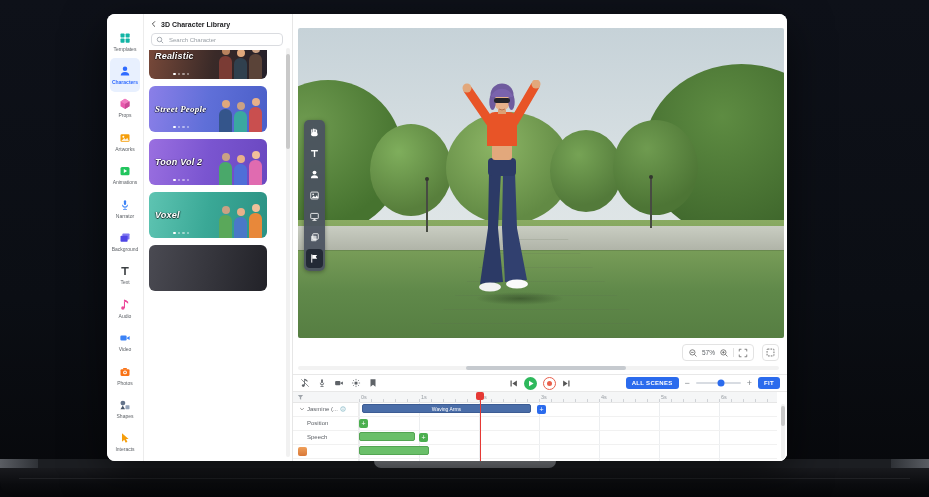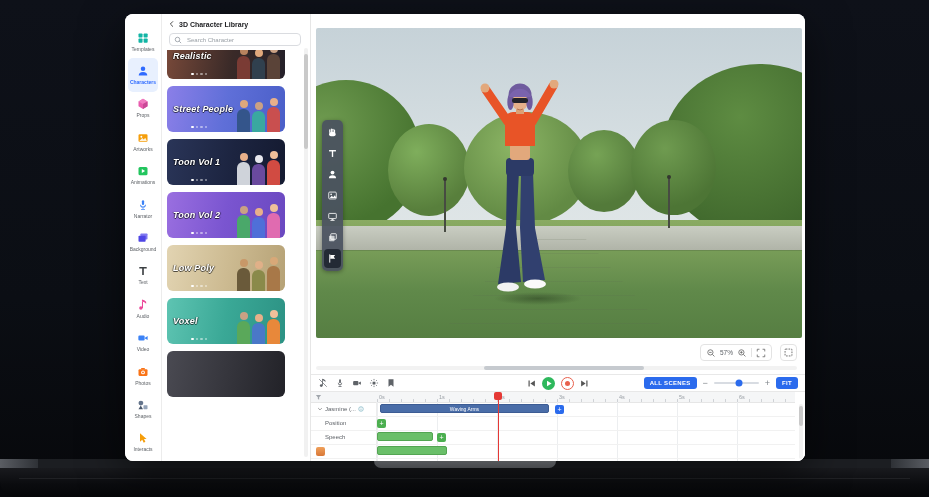--- a/index.html
+++ b/index.html
@@ -10,21 +10,21 @@
   
   .deck{position:absolute;left:0;right:0;bottom:0;height:38px;}
   .hinge{position:absolute;left:0;right:0;top:0;height:9px;background:#1c1e22;}
   .hinge-cap-l{position:absolute;left:0;top:0;width:38px;height:9px;background:linear-gradient(90deg,#5a5d63,#2e3136);}
   .hinge-cap-r{position:absolute;right:0;top:0;width:38px;height:9px;background:linear-gradient(270deg,#5a5d63,#2e3136);}
   .hinge-notch{position:absolute;left:50%;transform:translateX(-50%);top:0;width:182px;height:9px;border-radius:0 0 7px 7px;background:linear-gradient(#9a9da3,#6e7177);}
   .deck-body{position:absolute;left:0;right:0;top:9px;bottom:0;border-radius:0 0 16px 16px;background:linear-gradient(#191a1e,#0b0c0f 55%,#050608);}
   .deck-sheen{position:absolute;left:2%;right:2%;top:10px;height:1px;background:rgba(255,255,255,.07);}
 
   
-  .app{position:absolute;left:125px;top:14px;width:680px;height:447px;background:#fff;border-radius:8px;overflow:hidden;box-shadow:0 14px 44px rgba(0,0,0,.55);}
+  .app{position:absolute;left:107px;top:14px;width:680px;height:447px;background:#fff;border-radius:8px;overflow:hidden;box-shadow:0 14px 44px rgba(0,0,0,.55);}
 
   
   .sidebar{position:absolute;left:0;top:0;bottom:0;width:37px;background:#fff;border-right:1px solid #ececec;box-sizing:border-box;padding-top:11px;display:flex;flex-direction:column;}
   .side-item{height:33.4px;margin:0 3px;border-radius:5px;display:flex;flex-direction:column;align-items:center;justify-content:center;gap:2px;cursor:pointer;flex:none;}
   .side-item.active{background:#e8f0fe;}
   .sic{width:12px;height:12px;display:block;}
   .slbl{font-size:5px;color:#5f6368;white-space:nowrap;}
   .side-item.active .slbl{color:#2f6bff;font-weight:bold;}
 
   
@@ -38,21 +38,21 @@
   .cards-in{display:flex;flex-direction:column;gap:7px;margin-top:-17px;}
   .card{position:relative;height:46px;border-radius:6px;overflow:hidden;flex:none;cursor:pointer;}
   .card-title{position:absolute;left:6px;top:50%;transform:translateY(-50%);font-size:9px;font-weight:800;font-style:italic;letter-spacing:.2px;color:#fff;white-space:nowrap;z-index:2;
     text-shadow:0 1px 0 rgba(0,0,0,.6),1px 0 1px rgba(0,0,0,.45),-1px 0 1px rgba(0,0,0,.45);}
   .dots{position:absolute;left:24px;bottom:4px;display:flex;gap:2px;z-index:2;}
   .dots i{width:2.5px;height:2.5px;border-radius:50%;background:rgba(255,255,255,.5);}
   .dots i:first-child{background:#fff;}
   .fig{position:absolute;bottom:-5px;width:13px;border-radius:6px 6px 0 0;background:var(--c);}
   .fig::before{content:"";position:absolute;top:-9px;left:2.5px;width:8px;height:8px;border-radius:50%;background:var(--h);}
   .c-realistic{background:linear-gradient(100deg,#7a4a3a,#3a2a28 55%,#242029);}
-  .c-street{background:linear-gradient(100deg,#8b7fe8,#5f6fd8 50%,#4a5fc8);}
+  .c-street{background:linear-gradient(100deg,#8b7fe8,#5f6fd8 50%,#4a5fc8);font-family:Liberation Serif, serif;}
   .c-toon1{background:linear-gradient(100deg,#2a3558,#1c2440 55%,#141a30);}
   .c-toon2{background:linear-gradient(100deg,#9a6fe0,#7a55d0 50%,#6a48c0);}
   .c-manga1{background:linear-gradient(100deg,#5a4068,#433052 55%,#332442);}
   .c-manga2{background:linear-gradient(100deg,#eeeaf8,#d6cfee 50%,#c2b8e4);}
   .c-lowpoly{background:linear-gradient(100deg,#e2d4b2,#cdbb92 50%,#b6a276);}
   .c-voxel{background:linear-gradient(100deg,#5ec4b2,#3aa896 50%,#2c9284);text-decoration:underline;}
   .c-dark{background:linear-gradient(100deg,#4a4a52,#222228);}
   .pscroll{position:absolute;right:2px;top:34px;bottom:4px;width:4px;border-radius:2px;background:#f1f1f1;}
   .pscroll i{position:absolute;left:0;top:6px;width:4px;height:95px;border-radius:2px;background:#c9c9c9;display:block;}
 
@@ -313,60 +313,36 @@
             <span class="fig" style="right:35px;height:28px;--c:#34558b;--h:#e0a87c"></span>
             <span class="card-title">Street People</span>
             <span class="dots">
                 <i></i>
                 <i></i>
                 <i></i>
                 <i></i>
               </span>
           </div>
 
-          <div class="card c-toon1">
-            <span class="fig" style="right:5px;height:30px;--c:#d14b42;--h:#f0c09a"></span>
-            <span class="fig" style="right:20px;height:26px;--c:#6a4a9e;--h:#e8e8ee"></span>
-            <span class="fig" style="right:35px;height:28px;--c:#cfd3da;--h:#e8b08a"></span>
-            <span class="card-title">Toon Vol 1</span>
-            <span class="dots">
-                <i></i>
-                <i></i>
-                <i></i>
-                <i></i>
-              </span>
-          </div>
 
           <div class="card c-toon2">
             <span class="fig" style="right:5px;height:30px;--c:#e06bb0;--h:#f0c09a"></span>
             <span class="fig" style="right:20px;height:26px;--c:#4f6fd8;--h:#e8b08a"></span>
             <span class="fig" style="right:35px;height:28px;--c:#4aa86a;--h:#caa184"></span>
             <span class="card-title">Toon Vol 2</span>
             <span class="dots">
                 <i></i>
                 <i></i>
                 <i></i>
                 <i></i>
               </span>
           </div>
 
 
 
-          <div class="card c-lowpoly">
-            <span class="fig" style="right:5px;height:30px;--c:#a87848;--h:#d8a878"></span>
-            <span class="fig" style="right:20px;height:26px;--c:#8a8a4a;--h:#e0b088"></span>
-            <span class="fig" style="right:35px;height:28px;--c:#6a5a3a;--h:#c89868"></span>
-            <span class="card-title">Low Poly</span>
-            <span class="dots">
-                <i></i>
-                <i></i>
-                <i></i>
-                <i></i>
-              </span>
-          </div>
 
           <div class="card c-voxel">
             <span class="fig" style="right:5px;height:30px;--c:#e8883a;--h:#f0c09a"></span>
             <span class="fig" style="right:20px;height:26px;--c:#4a78c8;--h:#e8b08a"></span>
             <span class="fig" style="right:35px;height:28px;--c:#5aa85a;--h:#caa184"></span>
             <span class="card-title">Voxel</span>
             <span class="dots">
                 <i></i>
                 <i></i>
                 <i></i>

